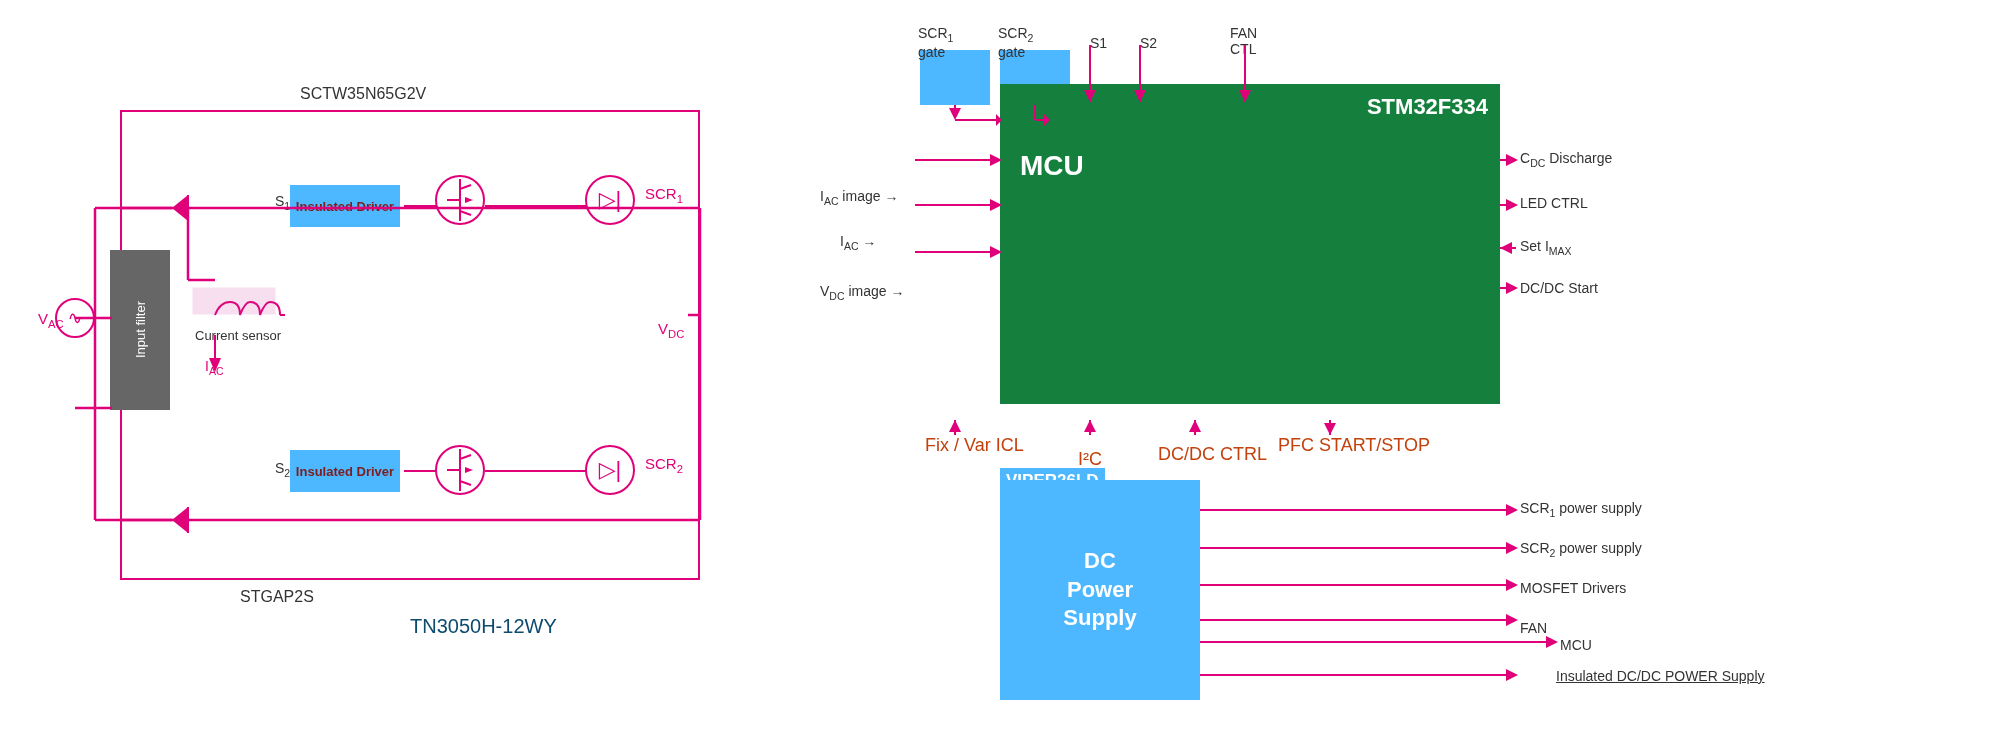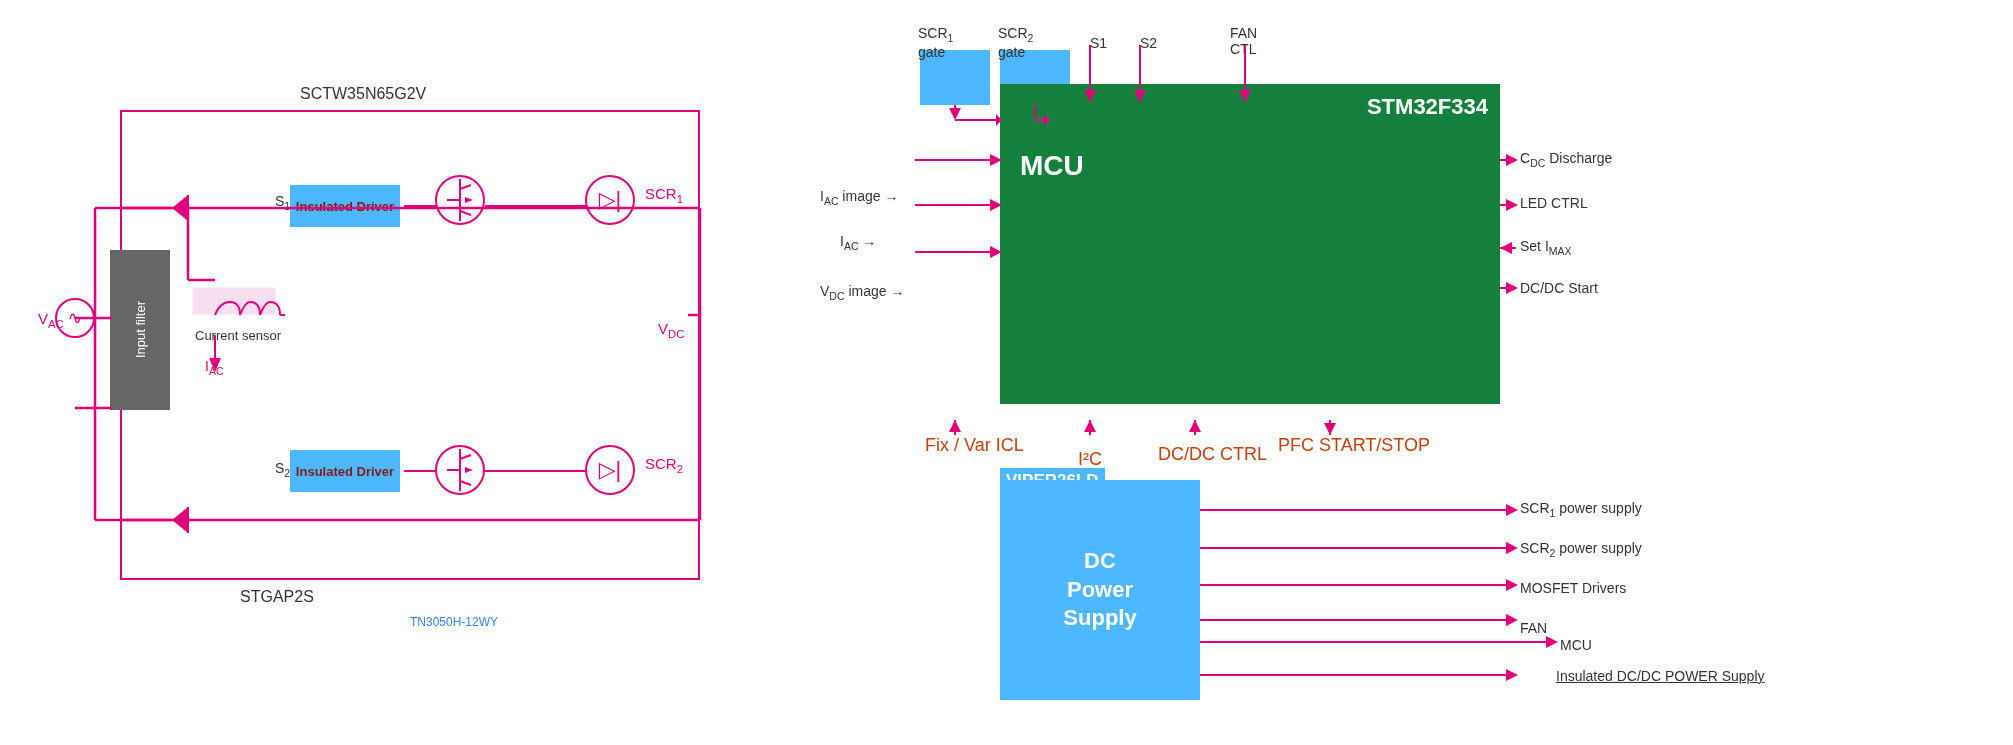--- a/index.html
+++ b/index.html
@@ -62,22 +62,22 @@
       top: 558px;
       font-size: 16px;
       color: #333;
     }
 
     
     .tn-label {
       position: absolute;
       left: 390px;
       top: 585px;
-      font-size: 12px;
-      color: #3b82f6;
+      font-size: 20px;
+      color: #0c4a6e;
     }
 
     
     .input-filter {
       position: absolute;
       left: 90px;
       top: 220px;
       width: 60px;
       height: 160px;
       background: #666;

